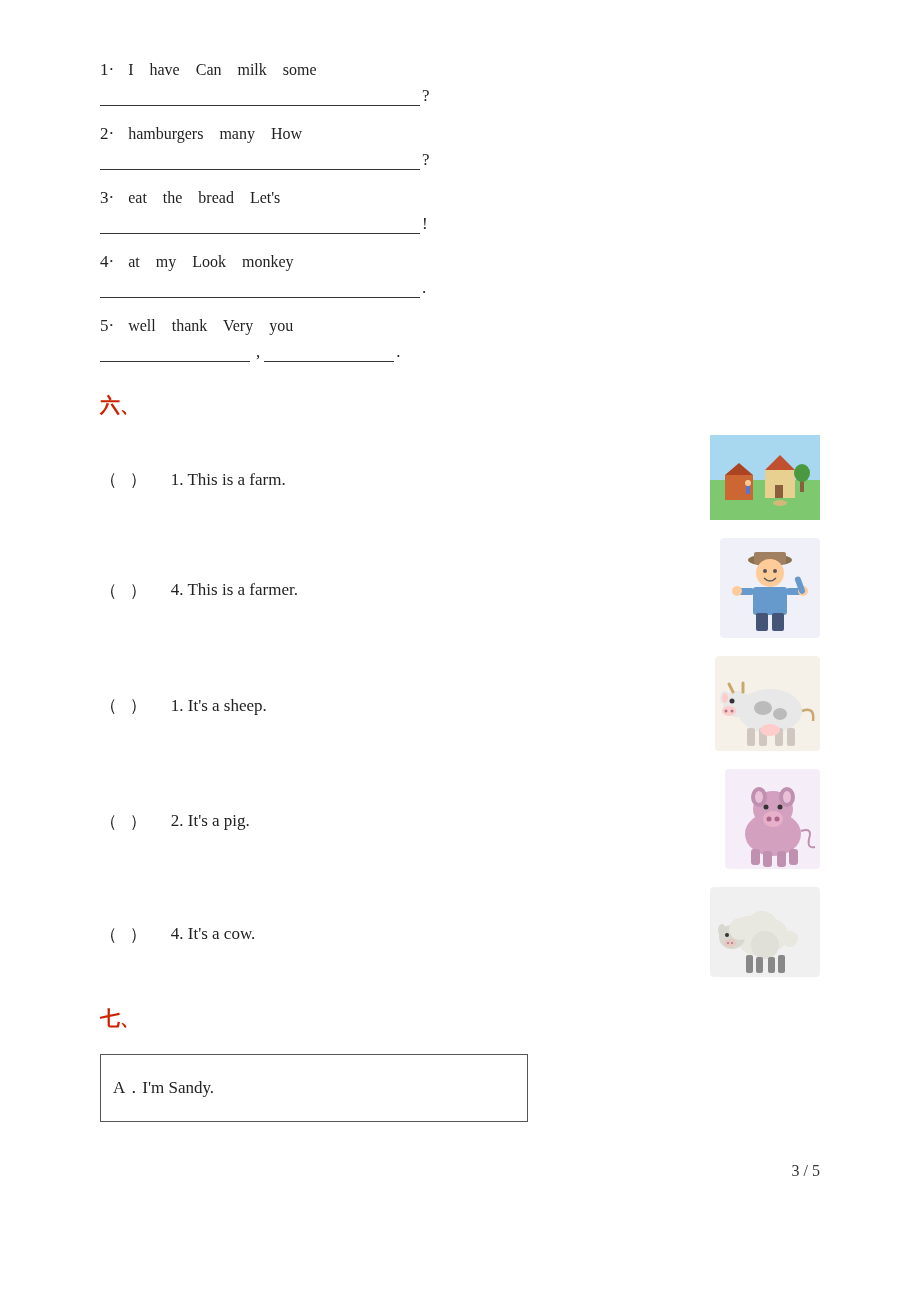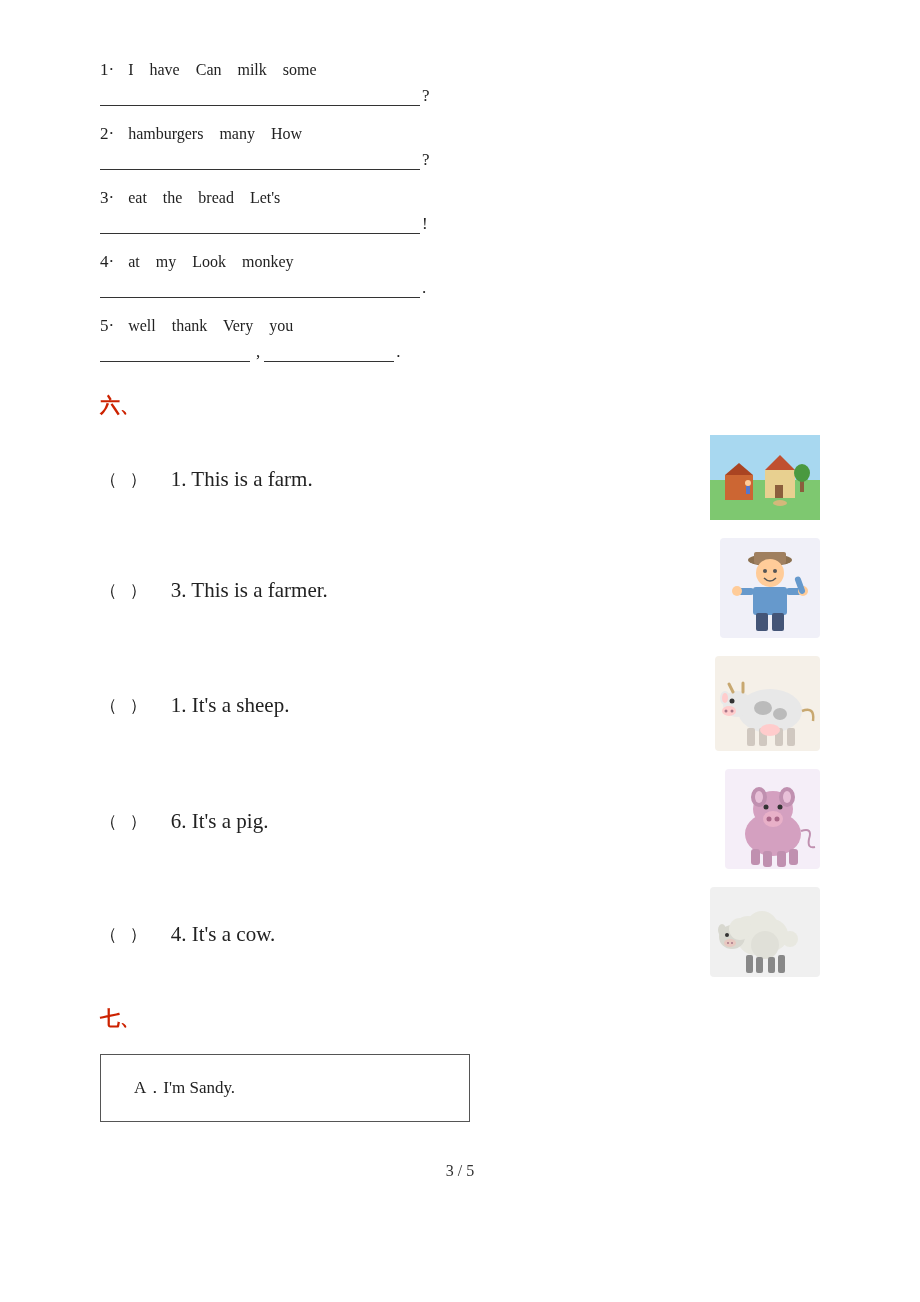--- a/index.html
+++ b/index.html
@@ -84,38 +84,38 @@
       gap: 10px;
       position: relative;
     }
 
     .judge-bracket {
       font-size: 17px;
       margin-right: 4px;
     }
 
     .judge-text {
-      font-size: 21px;
+      font-size: 17px;
     }
 
     .section-seven {
       margin-top: 20px;
     }
 
     .answer-box {
       border: 1.5px solid #555;
-      padding: 16px 33px;
-      width: 370px;
+      padding: 16px 12px;
+      width: 428px;
       margin-top: 22px;
       font-size: 17px;
       line-height: 2;
     }
 
     .page-num {
-      text-align: center;
+      text-align: right;
       margin-top: 40px;
       font-size: 16px;
       color: #333;
     }
 
     .dot-separator {
       font-size: 17px;
       margin-right: 6px;
     }
 
@@ -228,21 +228,21 @@
           <ellipse cx="70" cy="68" rx="7" ry="3" fill="#d4b87a"></ellipse>
 
           <circle cx="38" cy="48" r="3" fill="#ffcc99"></circle>
           <rect x="36" y="51" width="4" height="8" fill="#5577cc"></rect>
         </svg>
       </span>
     </div>
 
     <div class="judge-item" style="display:flex; align-items:center; gap:20px; margin-bottom:14px;">
       <span class="judge-bracket">（ &nbsp; ）</span>
-      <span class="judge-text">3. This is a farmer.</span>
+      <span class="judge-text">4. This is a farmer.</span>
       <span style="margin-left:auto;">
         <svg width="100" height="100" viewBox="0 0 100 100" xmlns="http://www.w3.org/2000/svg">
           <rect width="100" height="100" fill="#f0f0f8" rx="4"></rect>
 
           <ellipse cx="50" cy="22" rx="22" ry="6" fill="#8b7050"></ellipse>
           <rect x="34" y="14" width="32" height="12" fill="#a08060" rx="2"></rect>
 
           <circle cx="50" cy="35" r="14" fill="#ffcc99"></circle>
 
           <circle cx="45" cy="33" r="2" fill="#555"></circle>
@@ -299,21 +299,21 @@
 
           <path d="M87,55 Q100,50 98,65" stroke="#c8a870" stroke-width="2.5" fill="none"></path>
 
           <ellipse cx="55" cy="74" rx="10" ry="6" fill="#ffcccc"></ellipse>
         </svg>
       </span>
     </div>
 
     <div class="judge-item" style="display:flex; align-items:center; gap:20px; margin-bottom:14px;">
       <span class="judge-bracket">（ &nbsp; ）</span>
-      <span class="judge-text">6. It's a pig.</span>
+      <span class="judge-text">2. It's a pig.</span>
       <span style="margin-left:auto;">
         <svg width="95" height="100" viewBox="0 0 95 100" xmlns="http://www.w3.org/2000/svg">
           <rect width="95" height="100" fill="#f5eef8" rx="4"></rect>
 
           <ellipse cx="48" cy="65" rx="28" ry="22" fill="#d4a0c0"></ellipse>
 
           <ellipse cx="48" cy="40" rx="20" ry="18" fill="#d4a0c0"></ellipse>
 
           <ellipse cx="34" cy="28" rx="8" ry="10" fill="#c090b0"></ellipse>
           <ellipse cx="62" cy="28" rx="8" ry="10" fill="#c090b0"></ellipse>

